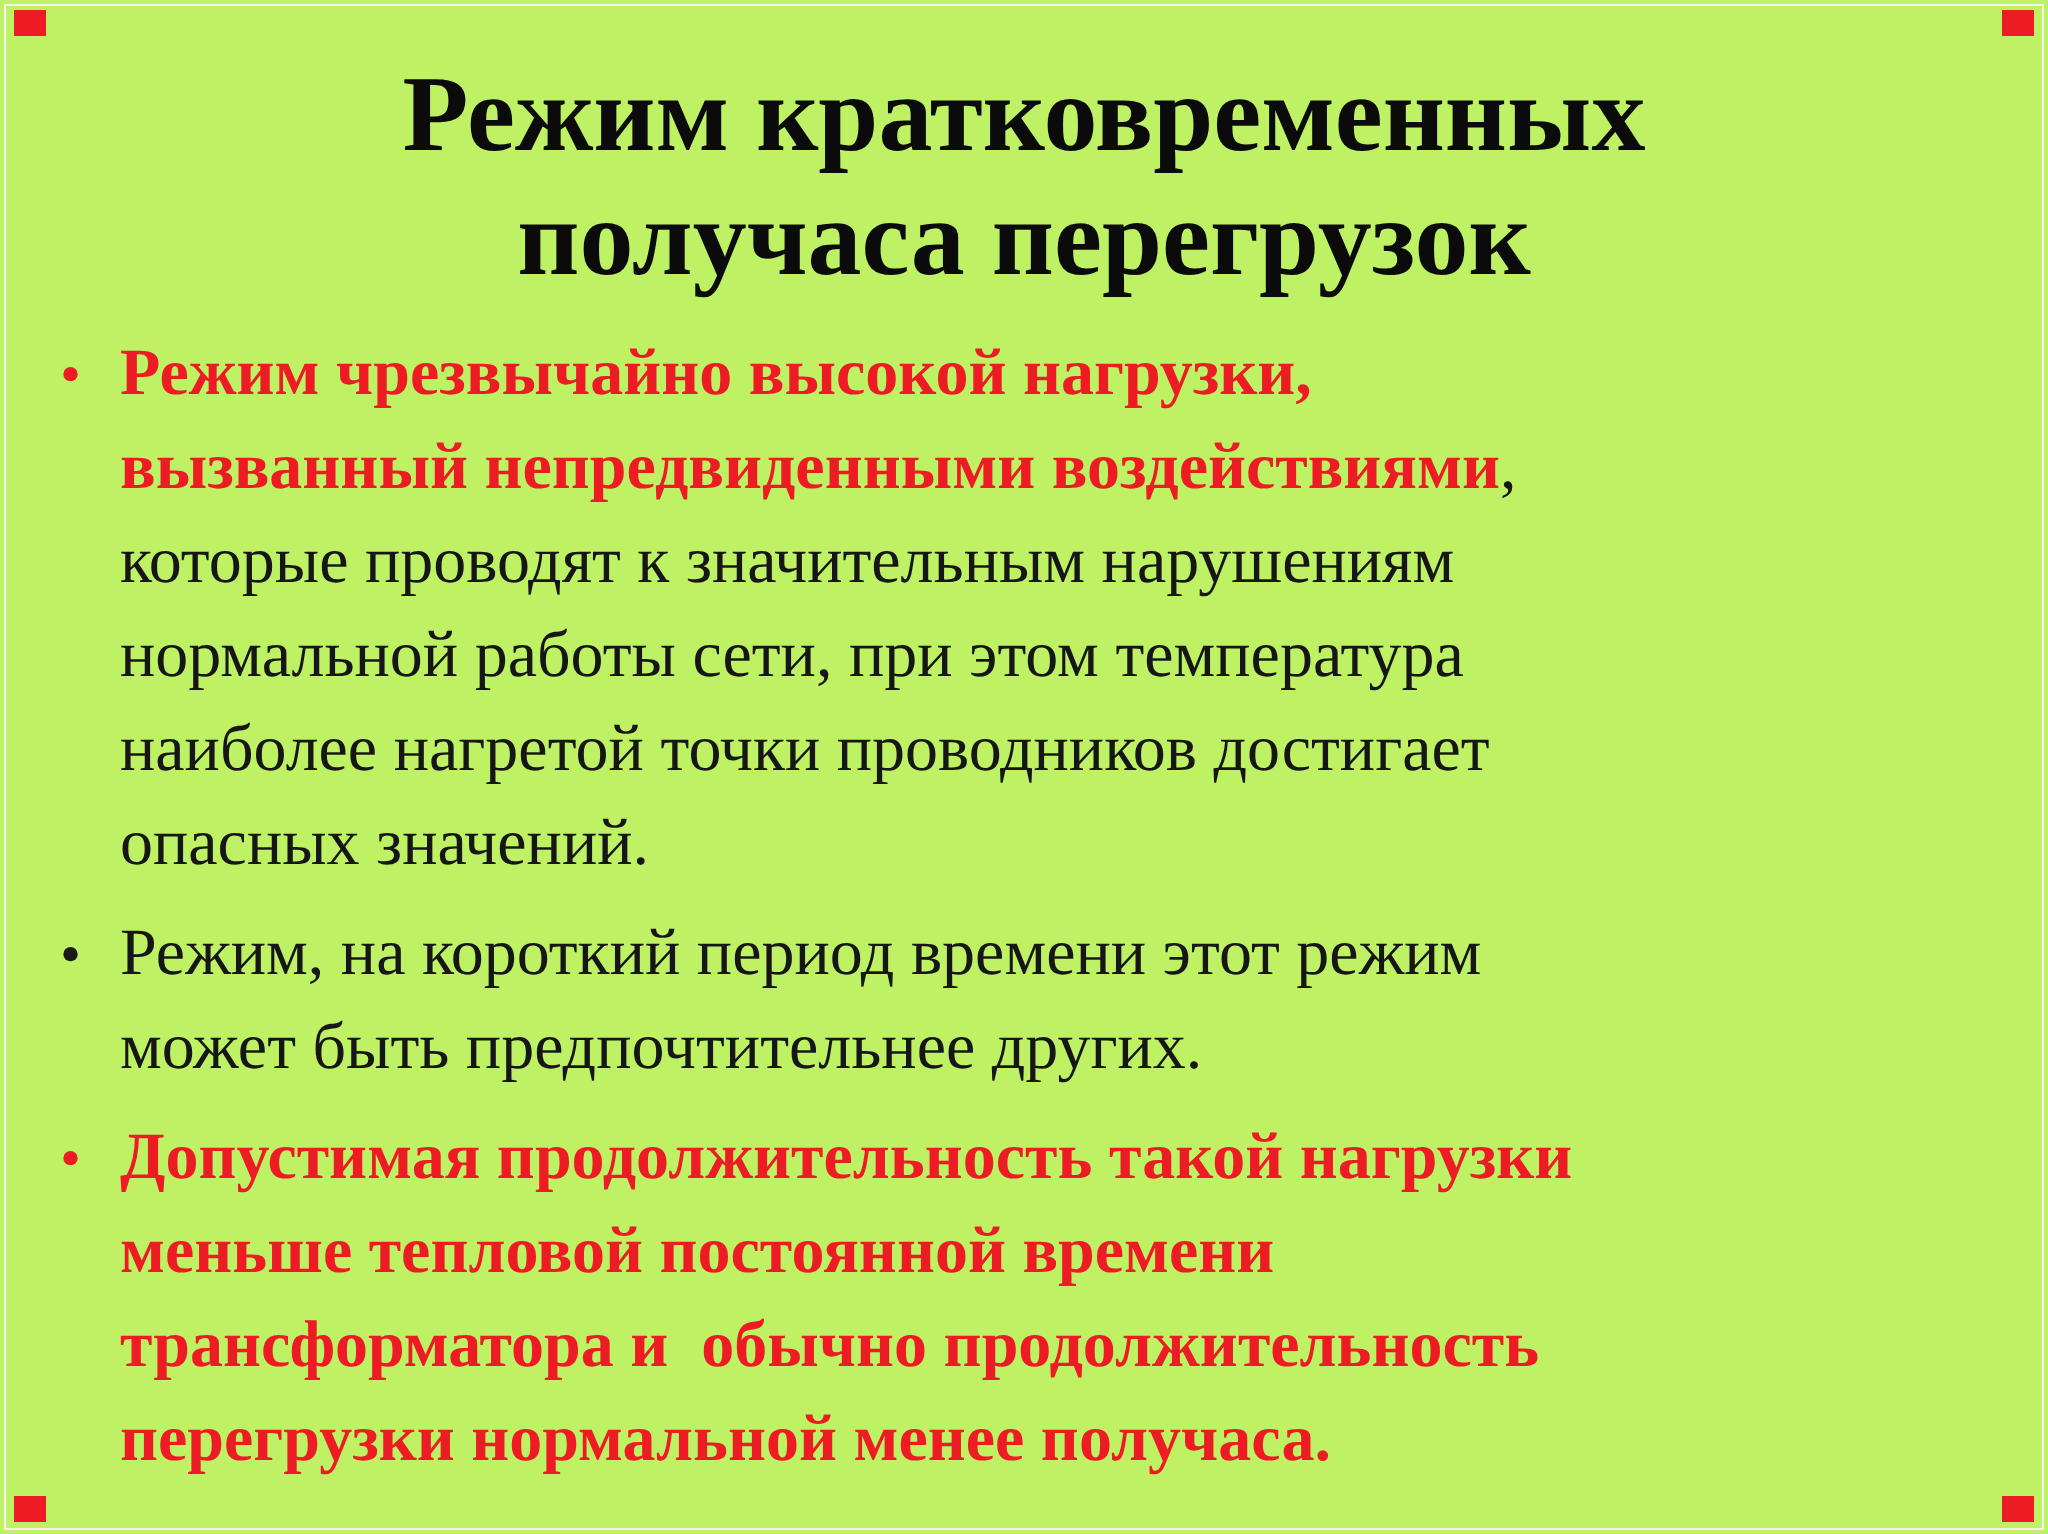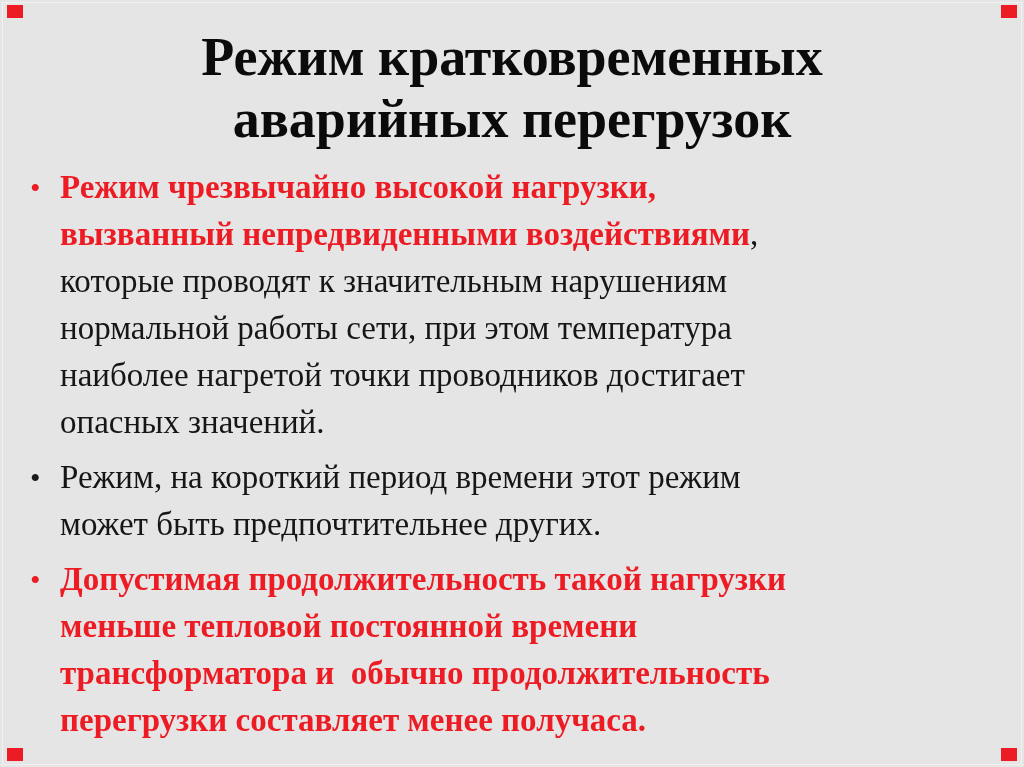--- a/index.html
+++ b/index.html
@@ -1,21 +1,21 @@
 <!DOCTYPE html>
 <html><head>
 <meta charset="utf-8">
 <style>
   * { margin: 0; padding: 0; box-sizing: border-box; }
   html, body { background: #ffffff; }
   .slide {
     position: relative;
     width: 1024px;
     height: 767px;
-    background: #e5e5e5;
+    background: #bef264;
     overflow: hidden;
     font-family: "Liberation Serif", "DejaVu Serif", serif;
   }
   .frame {
     position: absolute;
     inset: 2px;
     border: 1px solid #f2f0f0;
     pointer-events: none;
   }
   .corner-mark {
@@ -70,21 +70,21 @@
 <div class="slide">
   <div class="frame"></div>
 
   <div class="corner-mark tl"></div>
   <div class="corner-mark tr"></div>
   <div class="corner-mark bl"></div>
   <div class="corner-mark br"></div>
 
   <h1 class="title">
     <span class="title-line">Режим кратковременных</span>
-    <span class="title-line">аварийных перегрузок</span>
+    <span class="title-line">получаса перегрузок</span>
   </h1>
 
   <div class="body">
       <div class="bullet-item">
         <span class="bullet-marker red">•</span>
         <div class="bullet-text"><span class="seg-red-bold">Режим чрезвычайно высокой нагрузки,
 вызванный непредвиденными воздействиями</span><span class="seg-black">,
 которые проводят к значительным нарушениям
 нормальной работы сети, при этом температура
 наиболее нагретой точки проводников достигает
@@ -93,16 +93,16 @@
       <div class="bullet-item">
         <span class="bullet-marker black">•</span>
         <div class="bullet-text"><span class="seg-black">Режим, на короткий период времени этот режим
 может быть предпочтительнее других.</span></div>
       </div>
       <div class="bullet-item">
         <span class="bullet-marker red">•</span>
         <div class="bullet-text"><span class="seg-red-bold">Допустимая продолжительность такой нагрузки
 меньше тепловой постоянной времени
 трансформатора и  обычно продолжительность
-перегрузки составляет менее получаса.</span></div>
+перегрузки нормальной менее получаса.</span></div>
       </div>
     </div>
 </div>
 
 </body></html>

